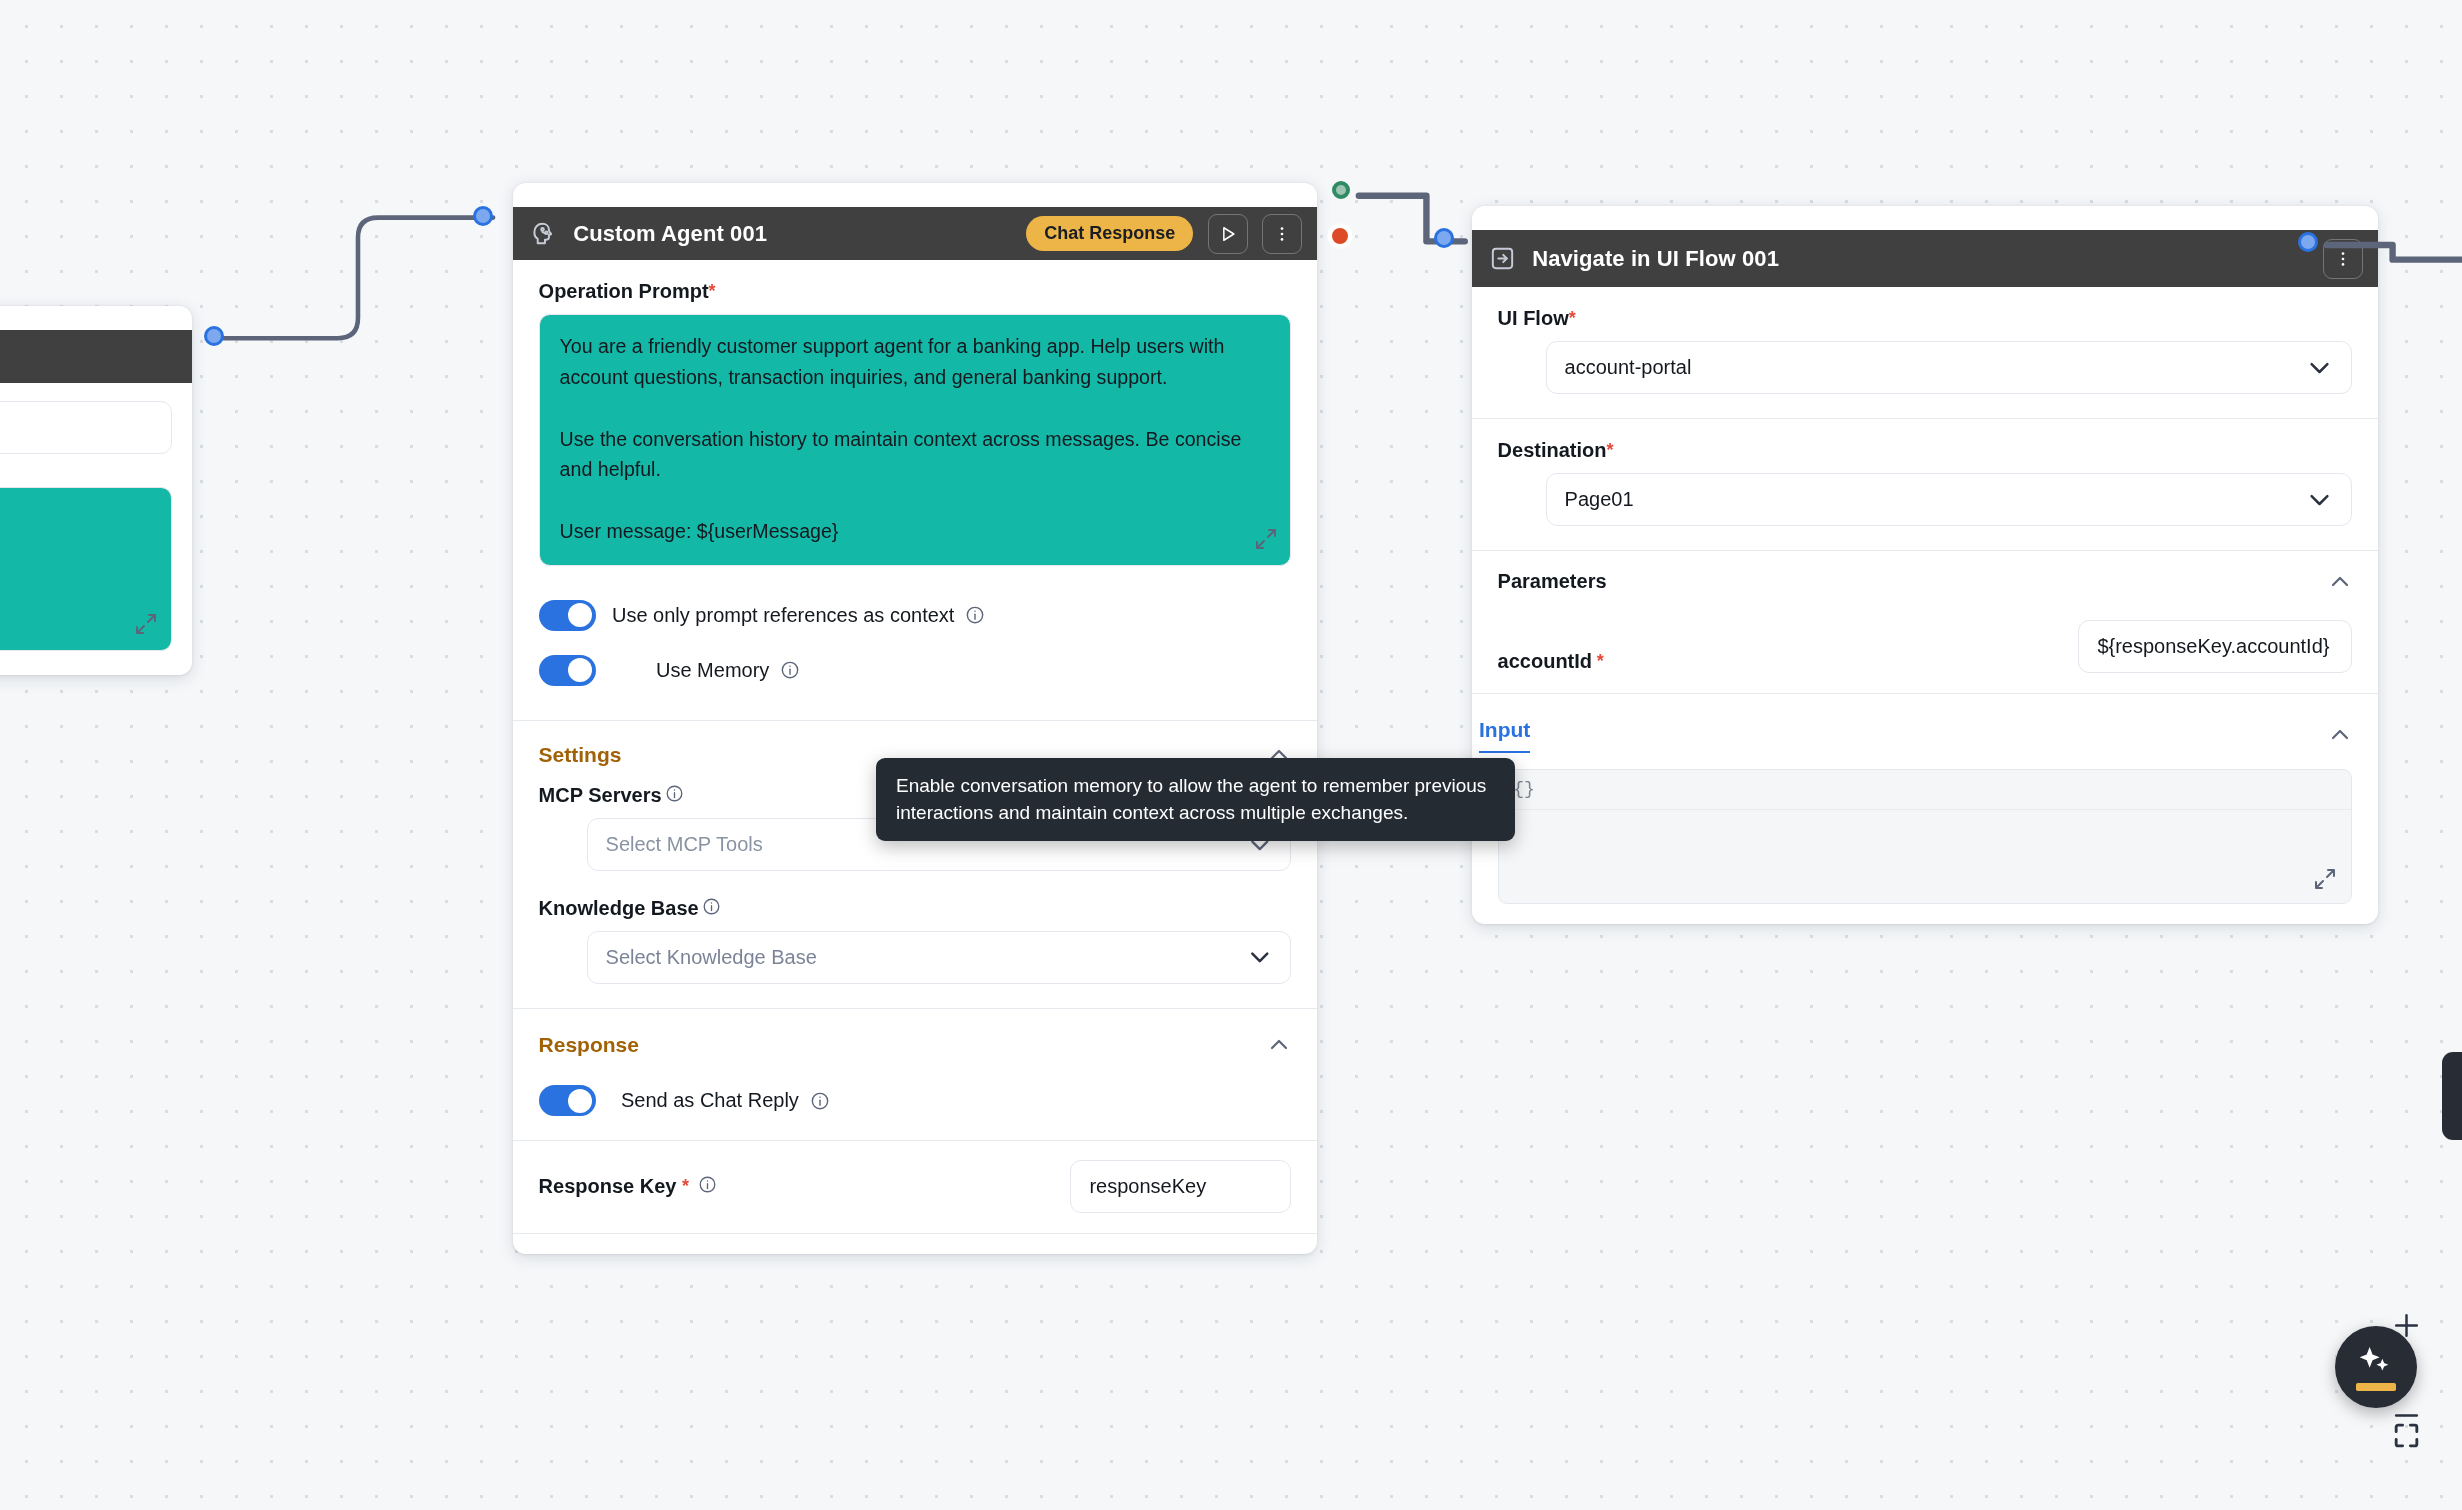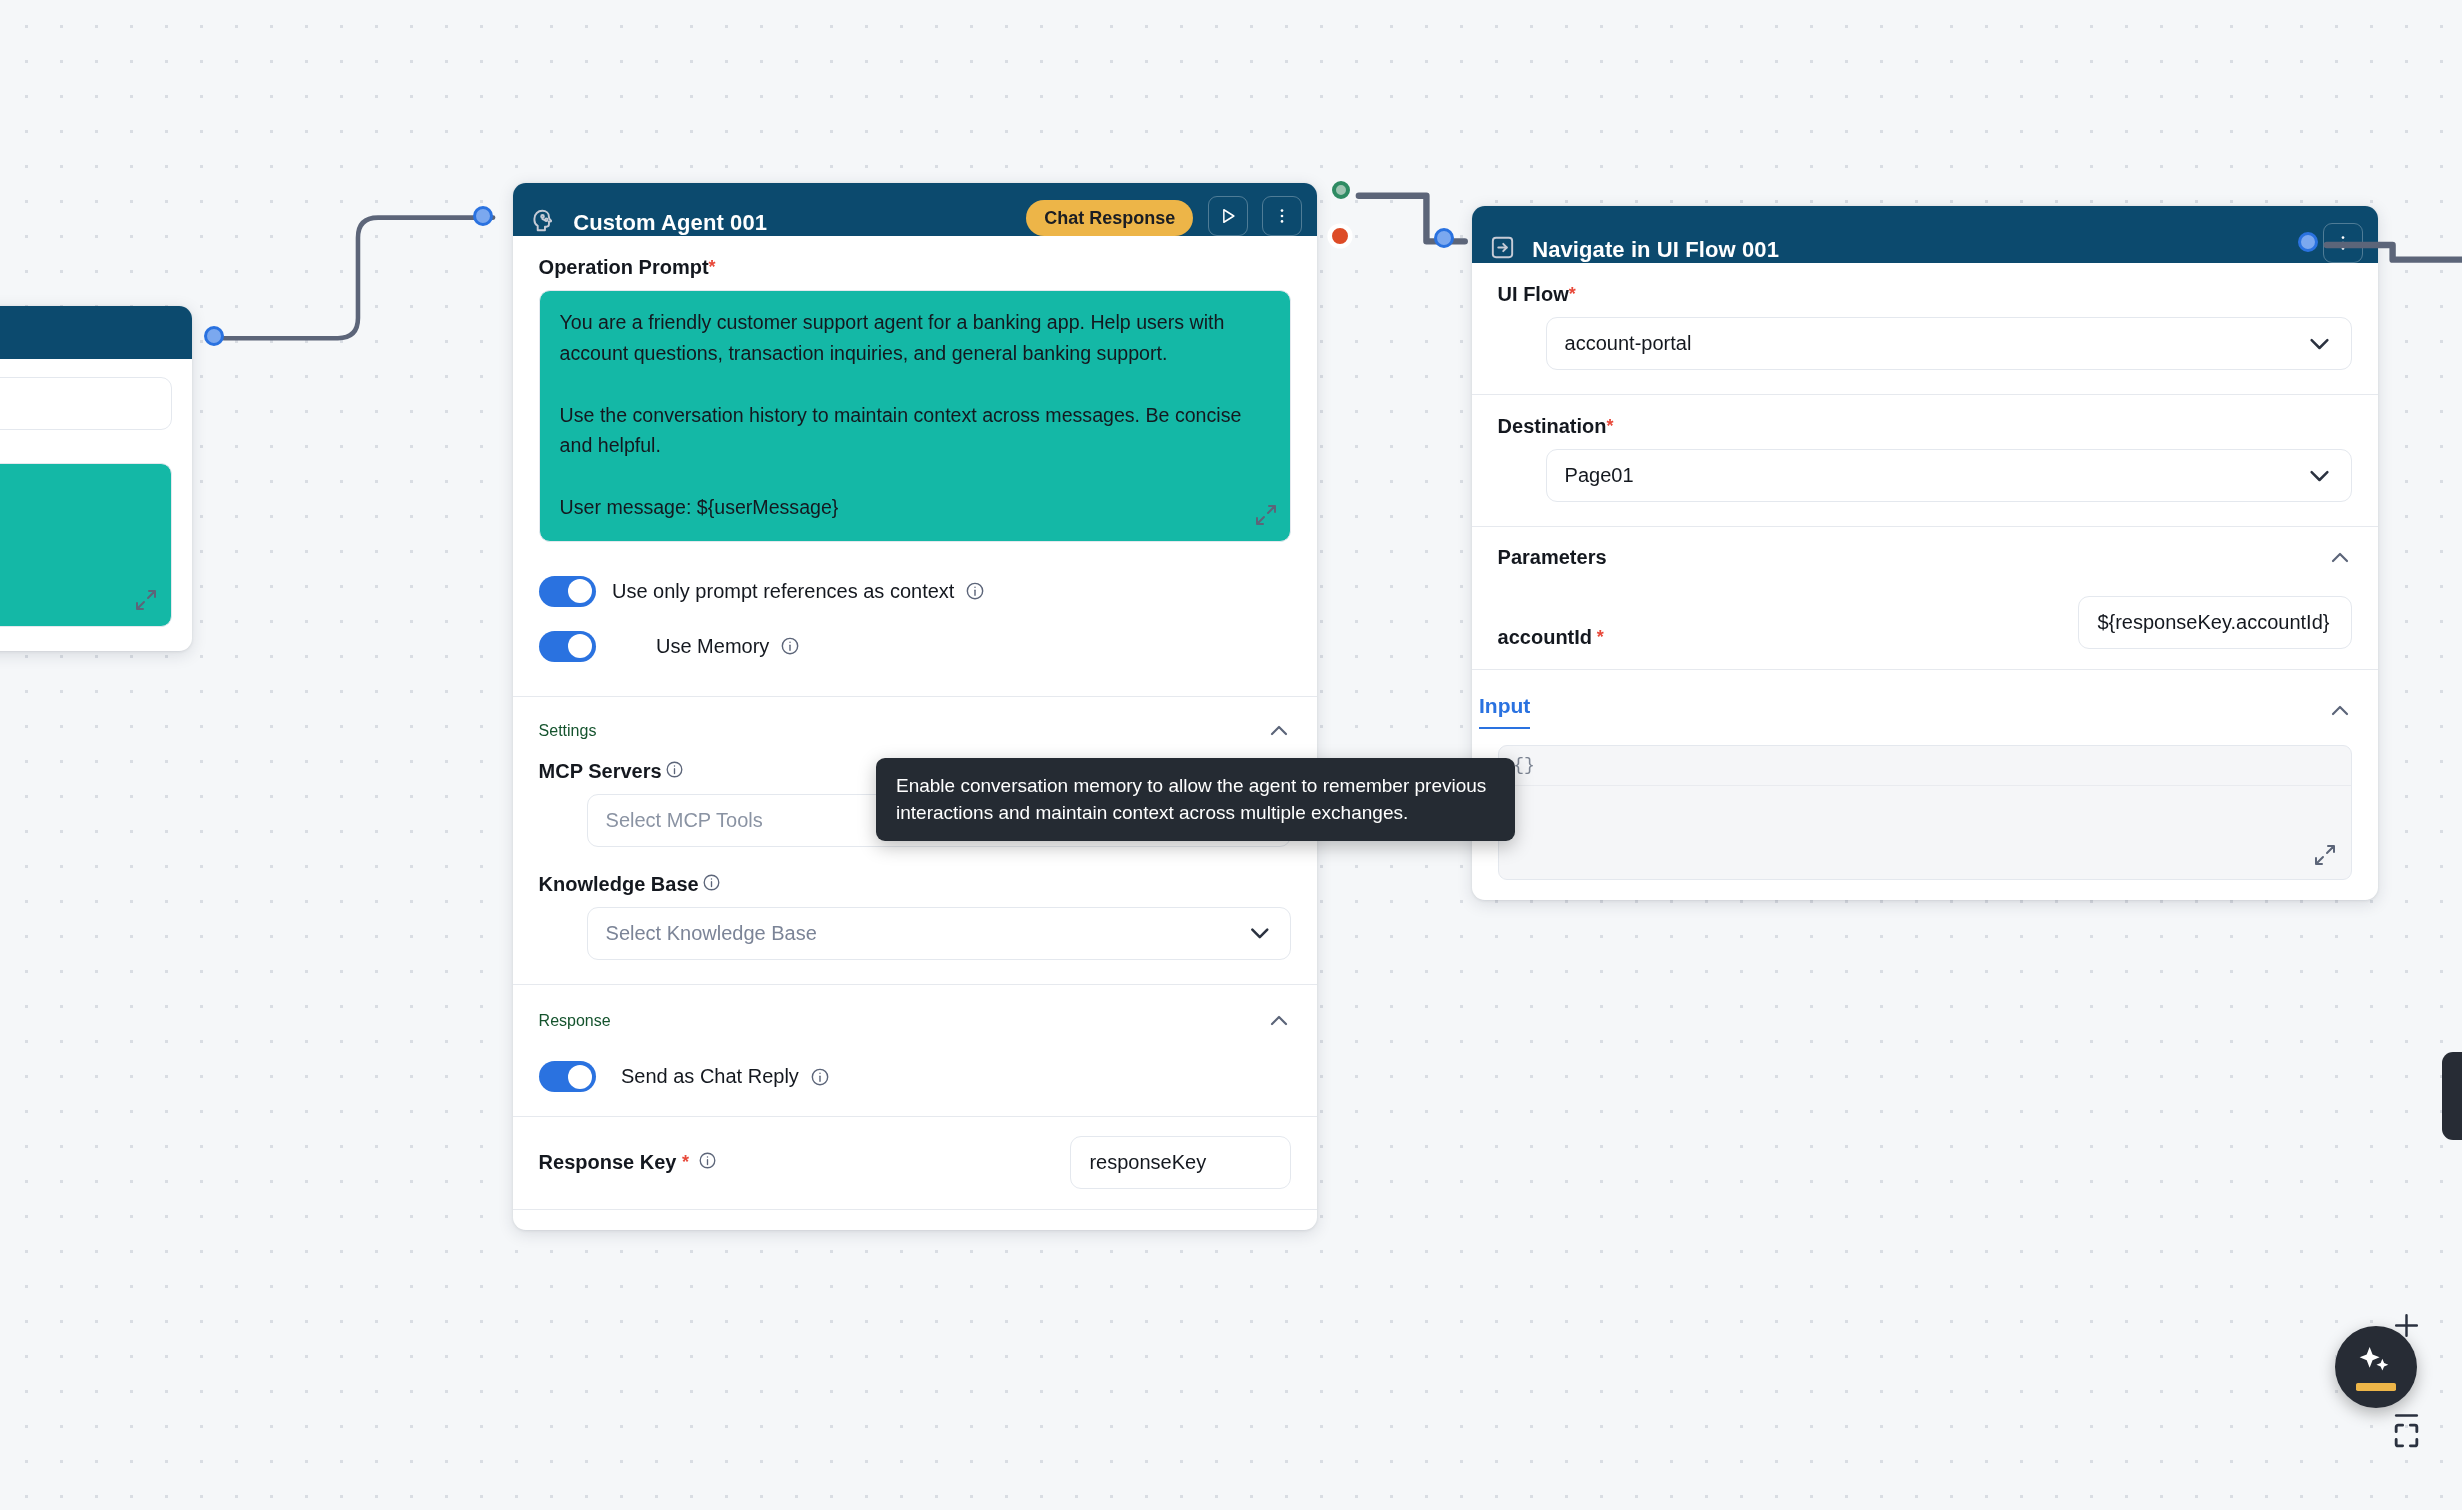--- a/index.html
+++ b/index.html
@@ -21,24 +21,25 @@
 
   
   .node {
     position: absolute;
     background: #ffffff;
     border-radius: 12.8px;
     box-shadow: 0 3.7px 16.4px rgba(30,41,59,.13), 0 0.9px 2.7px rgba(30,41,59,.09);
     overflow: hidden;
   }
   .node-header {
-    display: flex; align-items: flex-end; gap: 14.6px;
-    background: #0c4a6e;
+    display: flex; align-items: center; gap: 14.6px;
+    background: #404040;
     padding: 0 14.6px;
     height: 53px;
+    margin-top: 24px;
   }
   .node-header .hdr-icon {
     width: 31px; height: 31px;
     display: flex; align-items: center; justify-content: center;
     color: #c6cbd6; flex: none;
   }
   .node-title {
     color: #ffffff;
     font-size: 22px;
     font-weight: 600;
@@ -148,21 +149,21 @@
   }
 
   
   .group-head {
     display: flex; align-items: center;
     padding: 0 25.6px;
     height: 51px;
   }
   .group-title {
     flex: 1 1 auto;
-    font-size: 16px; font-weight: 400; color: #14532d;
+    font-size: 21px; font-weight: 700; color: #a16207;
   }
   .group-title.dark { color: #14181f; font-weight: 700; }
   .caret { color: #5c6579; display: flex; }
 
   
   .param-row {
     display: flex; align-items: flex-end;
     padding: 12.8px 25.6px 20px 25.6px;
     gap: 18px;
   }

